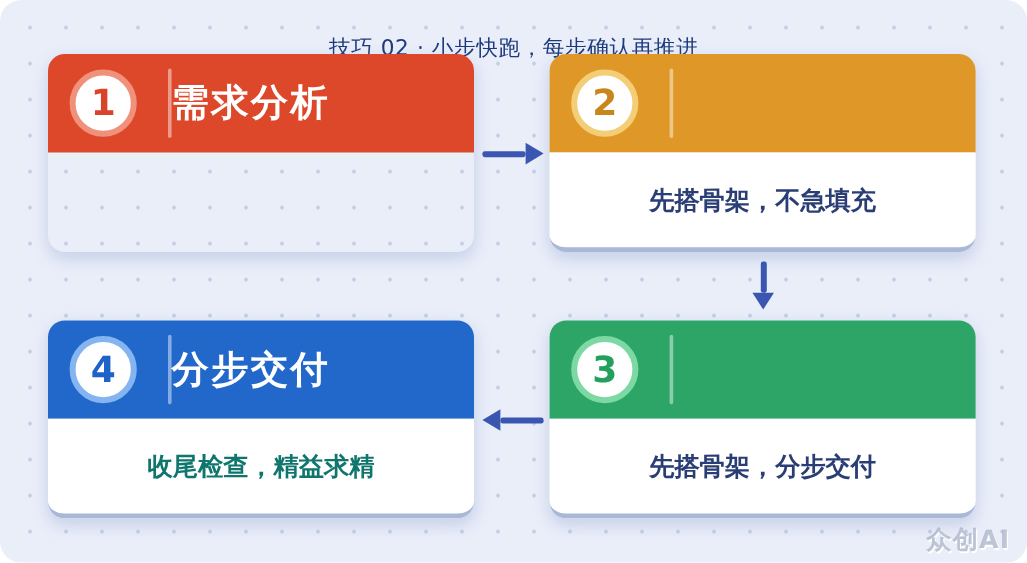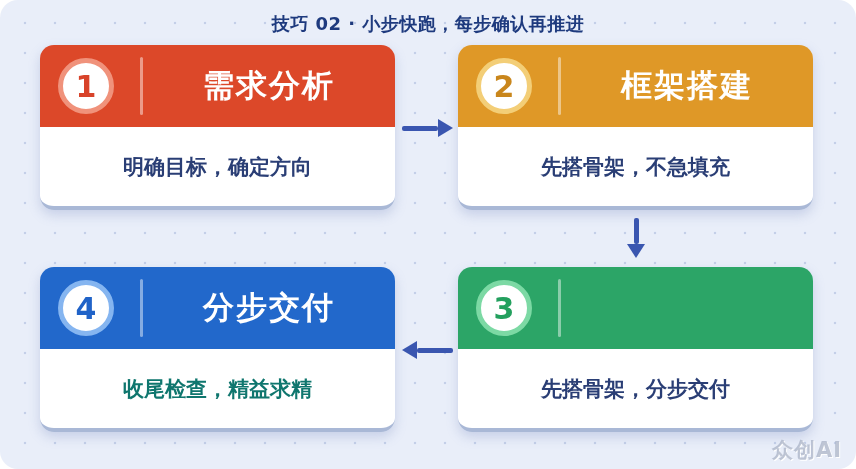--- a/index.html
+++ b/index.html
@@ -13,26 +13,26 @@
     height: 469px;
     border-radius: 18px;
     overflow: hidden;
     background-color: #E9EEF9;
     background-image: radial-gradient(circle, #C4CFE8 1.4px, transparent 1.6px);
     background-size: 30px 30px;
     background-position: 10px 8px;
   }
   .page-title {
     position: absolute;
-    top: 12px;
+    top: 28px;
     left: 0;
     width: 100%;
     text-align: center;
     font-size: 18px;
-    font-weight: 700;
+    font-weight: 400;
     letter-spacing: 0.5px;
   }
   .card {
     position: absolute;
     width: 355px;
     height: 165px;
     border-radius: 14px;
     box-shadow: 0 5px 12px rgba(110, 130, 185, 0.28);
   }
   .card-1 { left: 40px;  top: 45px;  }
@@ -64,21 +64,20 @@
   .header-divider {
     width: 3px;
     height: 58px;
     margin-left: 26px;
     border-radius: 2px;
     background: rgba(255, 255, 255, 0.45);
     flex: none;
   }
   .card-title {
     flex: 1;
-    text-align: center;
     font-size: 31px;
     font-weight: 700;
     color: #ffffff;
     letter-spacing: 2px;
   }
   .card-body {
     height: 83px;
     background: #ffffff;
     border-radius: 0 0 14px 14px;
     border-bottom: 4px solid #A9B8D6;
@@ -116,28 +115,26 @@
 <div class="canvas">
 
   <div class="page-title" style="color: rgb(30, 58, 126);">技巧 02 · 小步快跑，每步确认再推进</div>
 
   <div class="card card-1" style="--header-color: #DC4829; --ring-color: #F0927B; --num-color: #D8432A;">
     <div class="card-header">
       <div class="num-circle">1</div>
       <div class="header-divider"></div>
       <div class="card-title">需求分析</div>
     </div>
-    <div class="card-body" style="color: rgb(42, 62, 117);">明确目标，确定方向</div>
   </div>
 
   <div class="card card-2" style="--header-color: #DF9827; --ring-color: #F3CE77; --num-color: #C9861C;">
     <div class="card-header">
       <div class="num-circle">2</div>
       <div class="header-divider"></div>
-      <div class="card-title">框架搭建</div>
     </div>
     <div class="card-body" style="color: rgb(42, 62, 117);">先搭骨架，不急填充</div>
   </div>
 
   <div class="card card-3" style="--header-color: #2CA567; --ring-color: #7CD9A4; --num-color: #23A05E;">
     <div class="card-header">
       <div class="num-circle">3</div>
       <div class="header-divider"></div>
     </div>
     <div class="card-body" style="color: rgb(42, 62, 117);">先搭骨架，分步交付</div>

